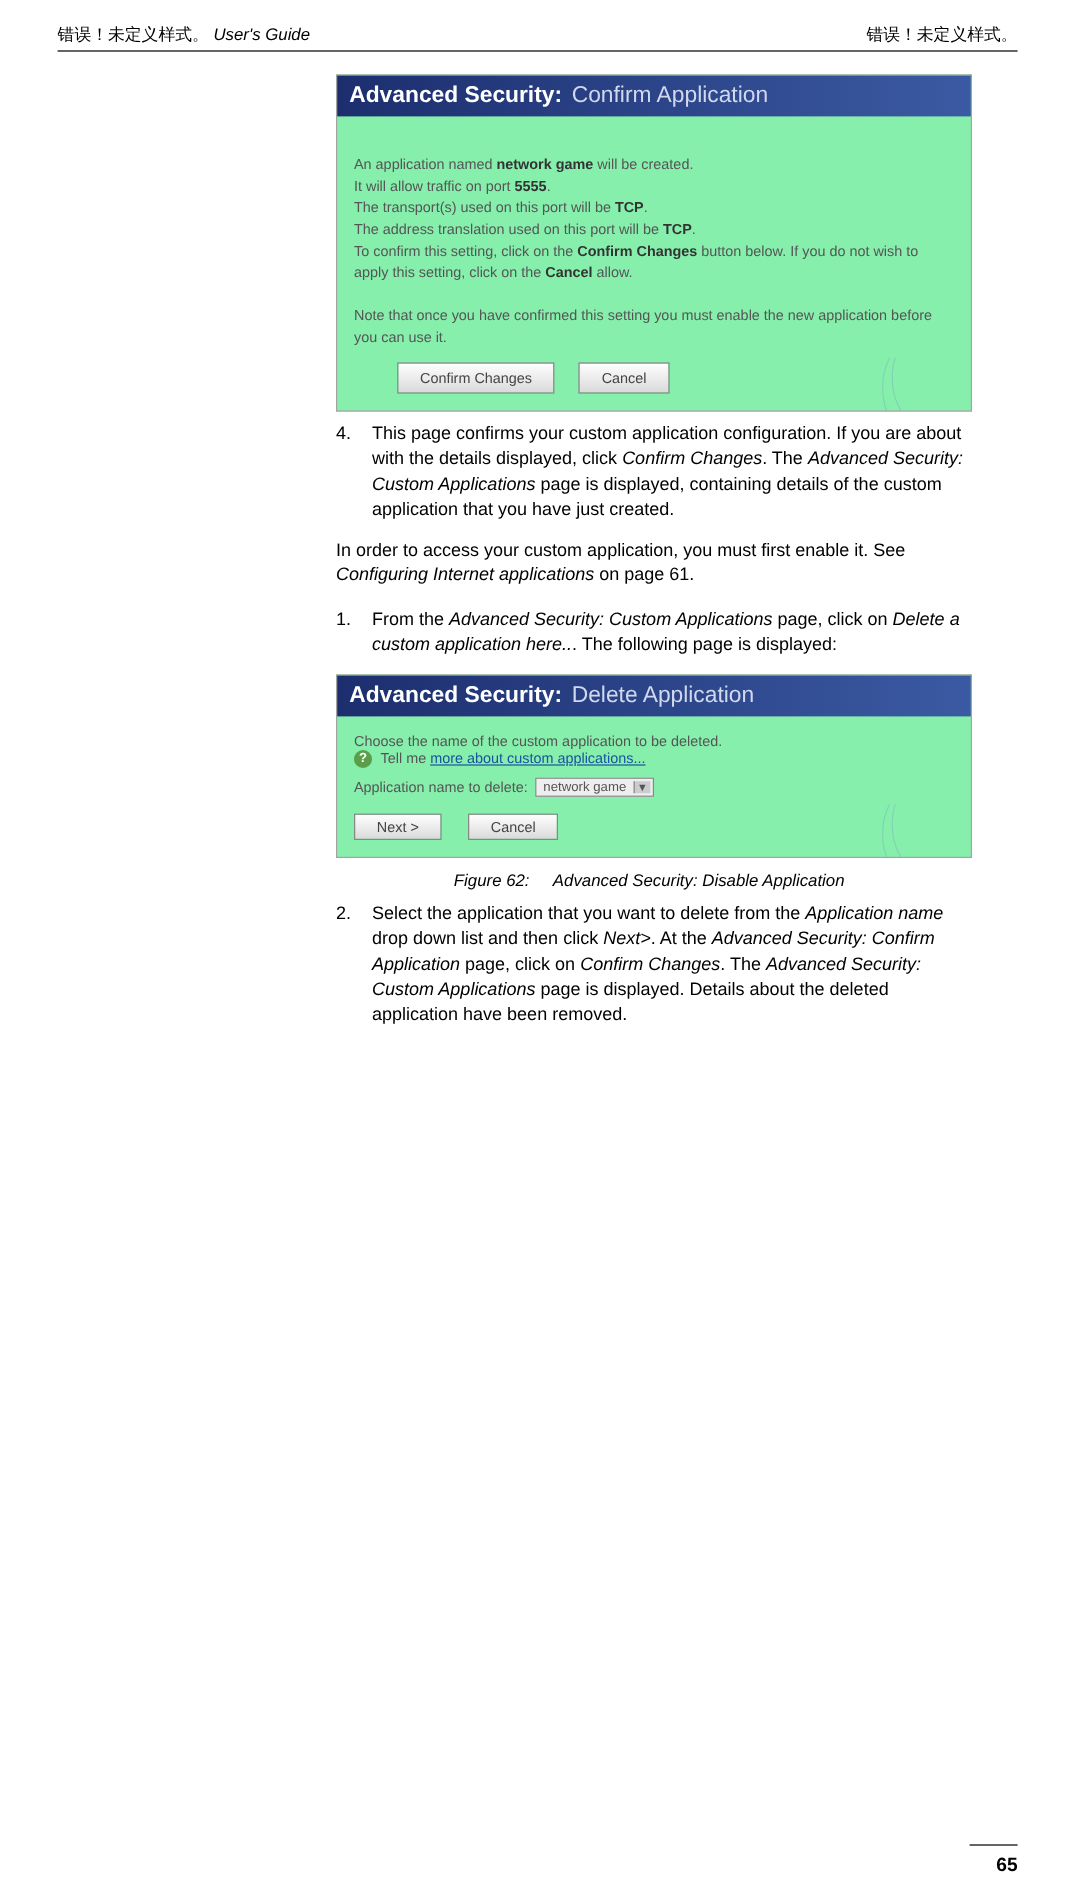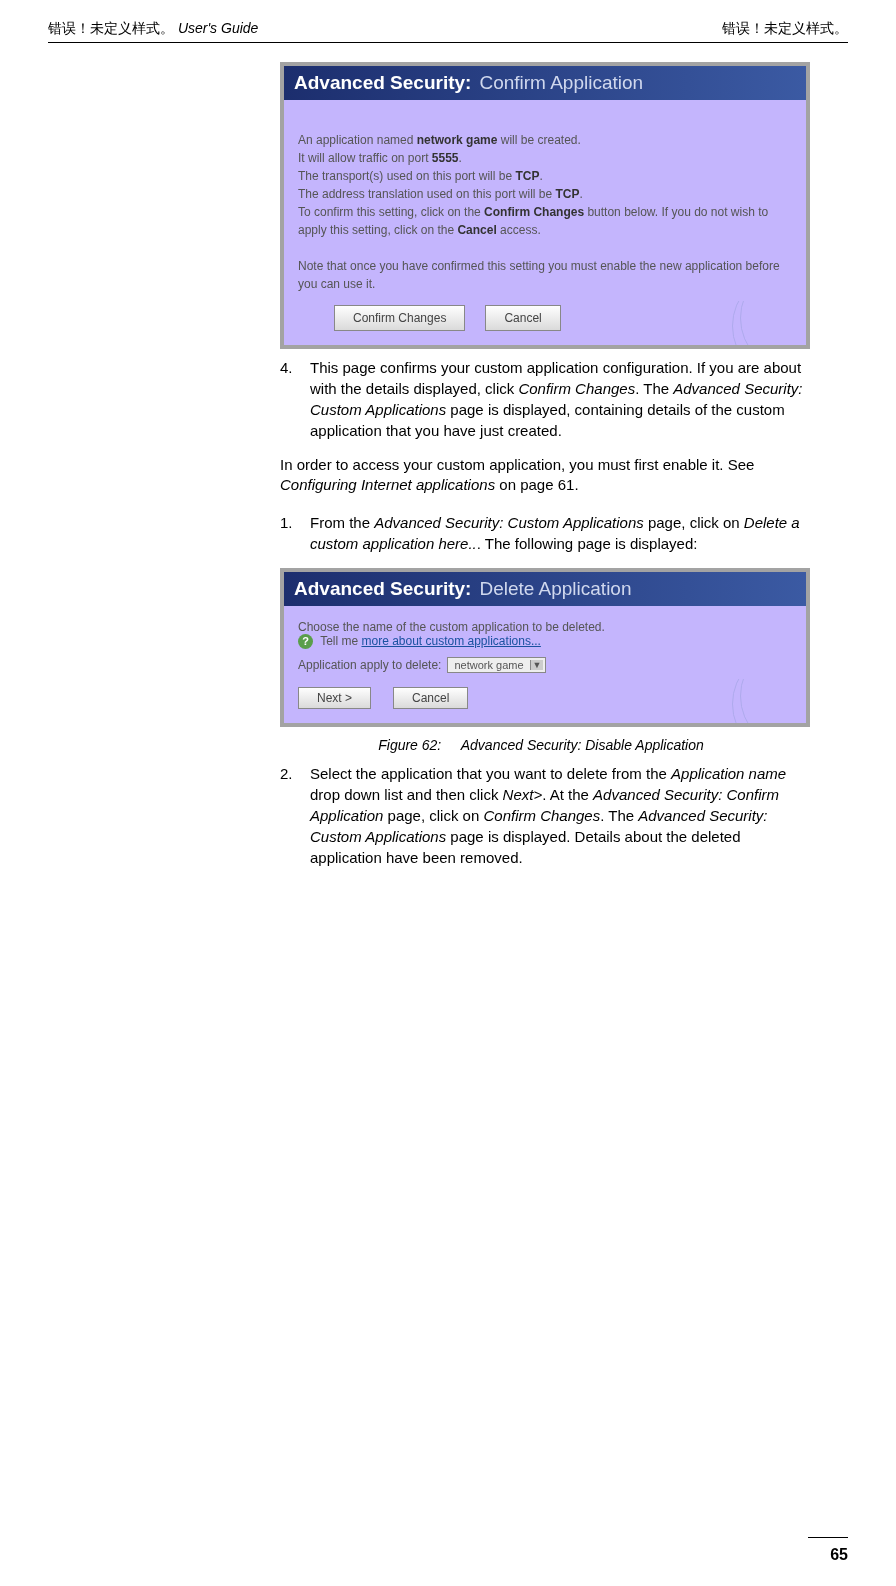--- a/index.html
+++ b/index.html
@@ -12,21 +12,21 @@
       font-size: 15px;
       color: #000;
     }
     .hr-top { position: absolute; top: 42px; left: 48px; right: 48px; height: 1px; background: #000; }
     .header-left { position: absolute; top: 20px; left: 48px; font-size: 14px; }
     .header-right { position: absolute; top: 20px; right: 48px; font-size: 14px; }
     .guide-italic { font-style: italic; }
 
     .content { position: absolute; top: 62px; left: 280px; width: 530px; }
 
-    .screenshot-box { border: 4px solid #a3a3a3; background: #c4b5fd; margin-bottom: 8px; }
+    .screenshot-box { border: 1px solid #a3a3a3; background: #86efac; margin-bottom: 8px; }
     .banner { background: linear-gradient(to right, #1c2e6e, #3b5aa3); color: #fff; padding: 6px 10px; font-size: 19px; display: flex; align-items: baseline; gap: 8px; }
     .banner-bold { font-weight: bold; color: #fff; }
     .banner-light { font-weight: normal; color: #d0d8ee; }
     .panel-body { padding: 14px; font-family: 'Verdana', sans-serif; font-size: 12px; color: #555; line-height: 1.5; margin-top: 17px; }
     .panel-body .b { font-weight: bold; color: #333; }
     .btn-row { margin-top: 12px; margin-left: 36px; display: flex; gap: 20px; }
     .ui-btn { background: linear-gradient(#fefefe, #dadada); border: 1px solid #888; padding: 3px 18px; font-size: 12px; color: #444; cursor: pointer; }
 
     .caption { text-align: center; font-style: italic; font-size: 14px; margin: 10px 0 10px -8px; }
     .body-p { margin: 0 0 16px 0; line-height: 1.35; }
@@ -64,21 +64,21 @@
   <div class="screenshot-box" style="position:relative;">
     <div class="banner">
       <span class="banner-bold">Advanced Security:</span>
       <span class="banner-light">Confirm Application</span>
     </div>
     <div class="panel-body">
       <div><span>An application named </span><span class="b">network game</span><span> will be created.</span></div>
       <div><span>It will allow traffic on port </span><span class="b">5555</span><span>.</span></div>
       <div><span>The transport(s) used on this port will be </span><span class="b">TCP</span><span>.</span></div>
       <div><span>The address translation used on this port will be </span><span class="b">TCP</span><span>.</span></div>
-      <div><span>To confirm this setting, click on the </span><span class="b">Confirm Changes</span><span> button below. If you do not wish to apply this setting, click on the </span><span class="b">Cancel</span><span> access.</span></div>
+      <div><span>To confirm this setting, click on the </span><span class="b">Confirm Changes</span><span> button below. If you do not wish to apply this setting, click on the </span><span class="b">Cancel</span><span> allow.</span></div>
       <br>
       <div>Note that once you have confirmed this setting you must enable the new application before you can use it.</div>
       <div class="btn-row">
         <div class="ui-btn">Confirm Changes</div>
         <div class="ui-btn">Cancel</div>
       </div>
     </div>
     <div class="bottom-globe">
       <div class="globe-arc"></div>
         <div class="globe-arc2"></div>
@@ -110,21 +110,21 @@
       <span class="banner-bold">Advanced Security:</span>
       <span class="banner-light">Delete Application</span>
     </div>
     <div class="panel2-body">
       <div>Choose the name of the custom application to be deleted.</div>
       <div>
         <span class="q-icon">?</span>
         <span>Tell me </span><span class="link">more about custom applications...</span>
       </div>
       <div class="dd-row">
-        <span>Application apply to delete:</span>
+        <span>Application name to delete:</span>
         <span class="dd">
           <span>network game</span>
           <span class="dd-arrow">▼</span>
         </span>
       </div>
       <div class="btn-row2">
         <div class="ui-btn">Next &gt;</div>
         <div class="ui-btn">Cancel</div>
       </div>
     </div>

